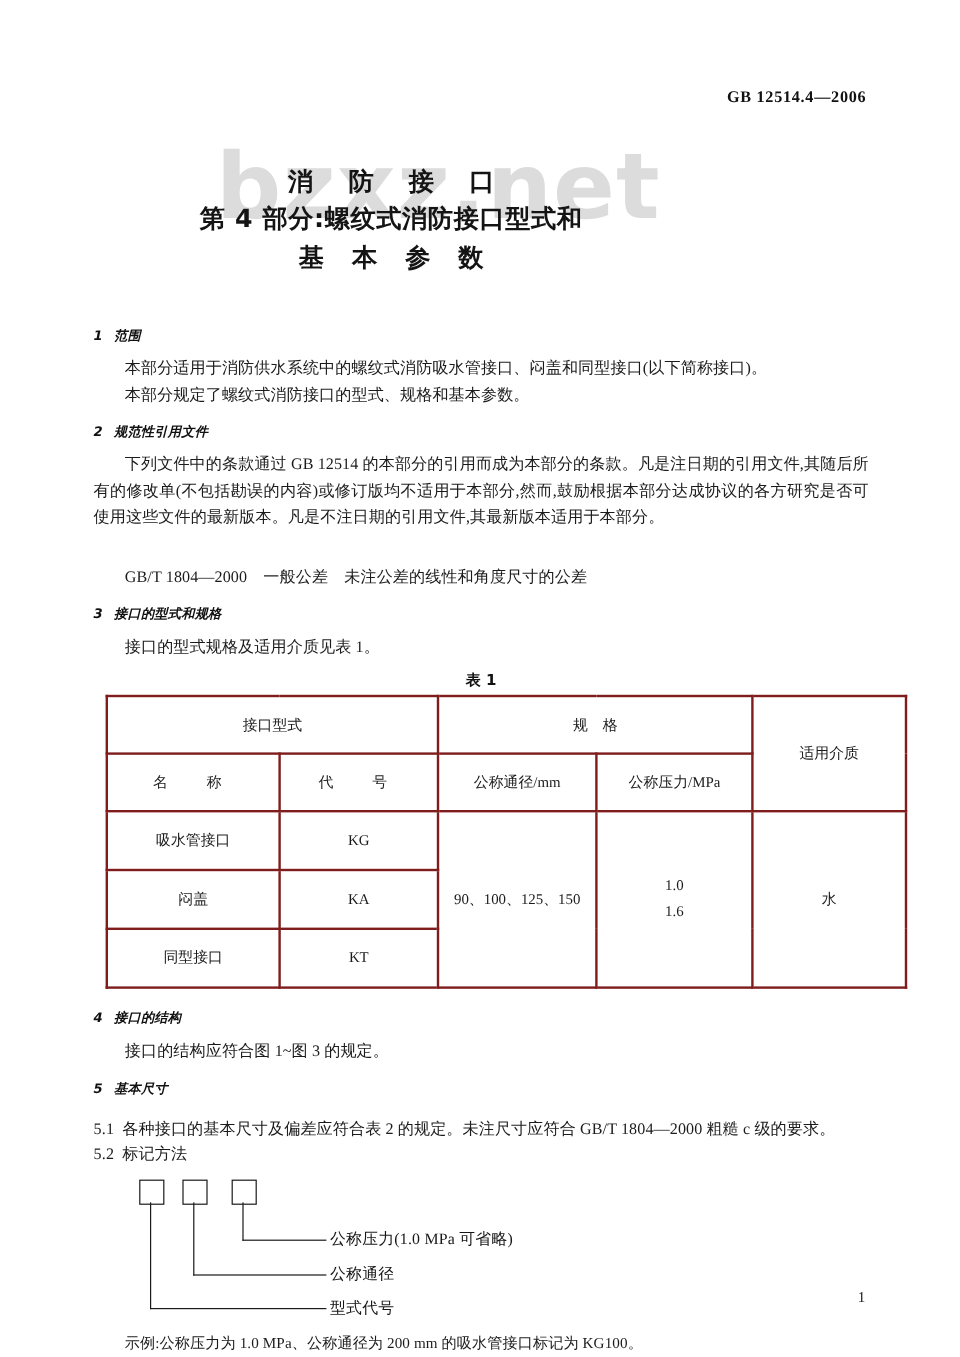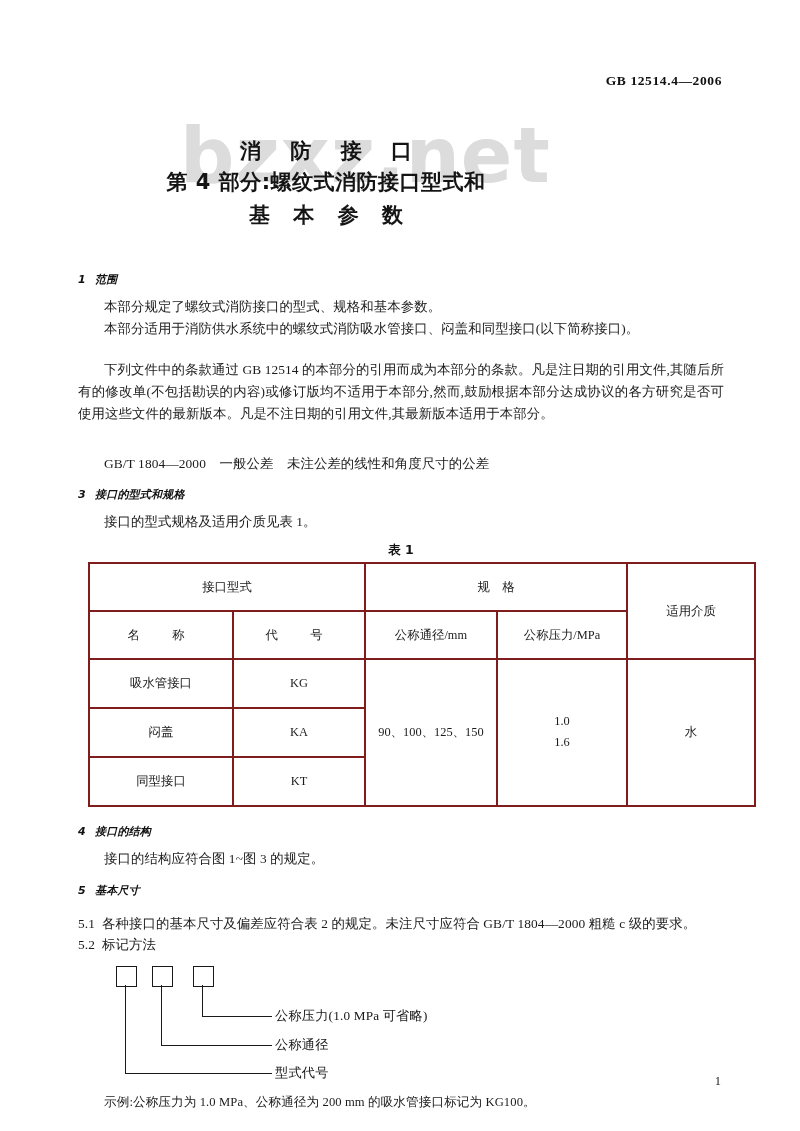--- a/index.html
+++ b/index.html
@@ -207,25 +207,28 @@
     <div class="title-line2">第 4 部分:螺纹式消防接口型式和</div>
     <div class="title-line3">基 本 参 数</div>
   </div>
 
   <div id="content">
 
     <div class="clause-head">
       <span class="num">1</span><span>范围</span>
     </div>
     <div class="gap-s"></div>
+    <p class="para indent">本部分适用于消防供水系统中的螺纹式消防吸水管接口、闷盖和同型接口(以下简称接口)。</p>
     <p class="para indent">本部分规定了螺纹式消防接口的型式、规格和基本参数。</p>
-    <p class="para indent">本部分适用于消防供水系统中的螺纹式消防吸水管接口、闷盖和同型接口(以下简称接口)。</p>
 
     <div class="gap-m"></div>
 
+    <div class="clause-head">
+      <span class="num">2</span><span>规范性引用文件</span>
+    </div>
     <div class="gap-s"></div>
     <p class="para indent">下列文件中的条款通过 GB 12514 的本部分的引用而成为本部分的条款。凡是注日期的引用文件,其随后所有的修改单(不包括勘误的内容)或修订版均不适用于本部分,然而,鼓励根据本部分达成协议的各方研究是否可使用这些文件的最新版本。凡是不注日期的引用文件,其最新版本适用于本部分。</p>
     <p class="para indent-fixed">GB/T 1804—2000　一般公差　未注公差的线性和角度尺寸的公差</p>
 
     <div class="gap-m"></div>
 
     <div class="clause-head">
       <span class="num">3</span><span>接口的型式和规格</span>
     </div>
     <div class="gap-s"></div>

